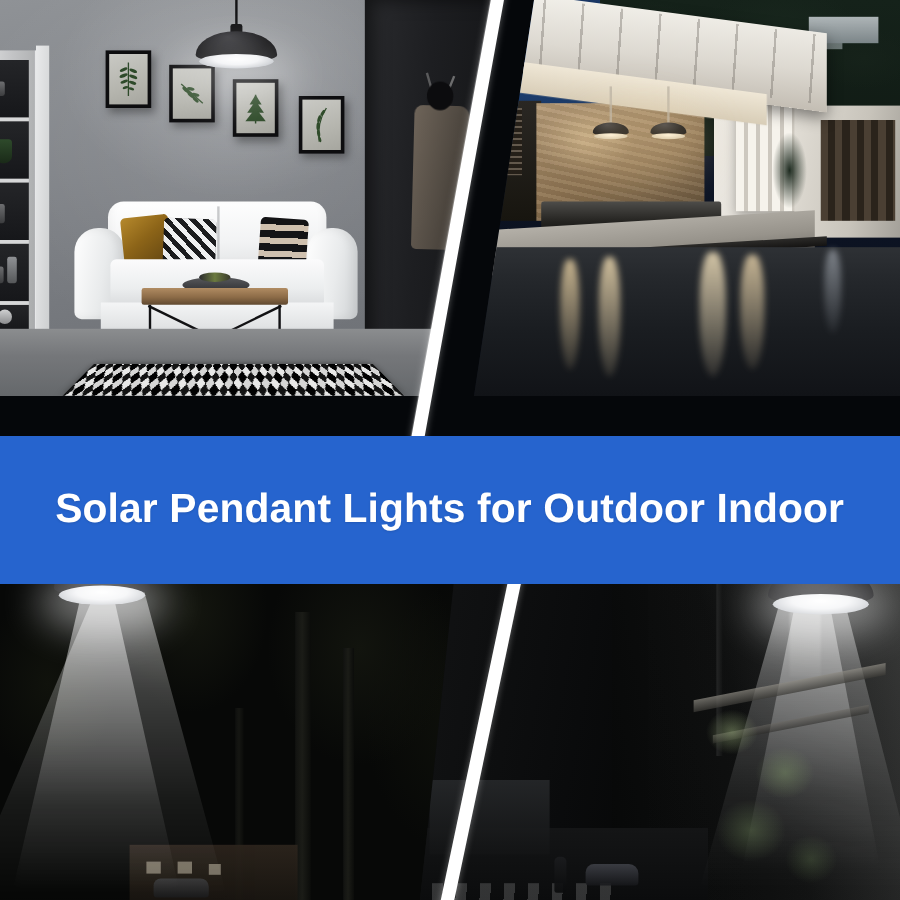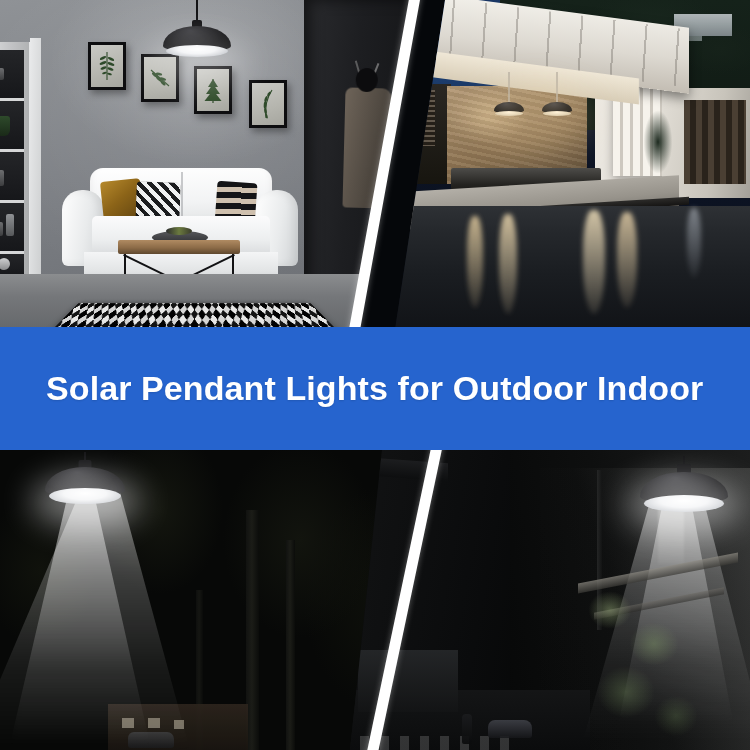--- a/index.html
+++ b/index.html
@@ -713,17 +713,17 @@
       <div class="cap" style="top:8px;width:14px;height:10px"></div>
       <div class="dome" style="top:16px;width:88px;height:32px"></div>
       <div class="rim" style="top:39px;width:80px;height:17px"></div>
     </div>
     <div class="glowpool" style="right:8px;top:28px;width:116px;height:54px;background:rgba(255,255,255,.42)"></div>
   </div>
 
   <div class="divider" id="div-top"></div>
   <div class="divider" id="div-bottom"></div>
 
-  <div id="banner" style="background: rgb(38, 100, 206);">
+  <div id="banner" style="background: rgb(38, 100, 206); margin-top: 36px;">
     <div id="banner-title" style="color: rgb(255, 255, 255);">Solar Pendant Lights for Outdoor Indoor</div>
   </div>
 
 </div>
 
 </body></html>

